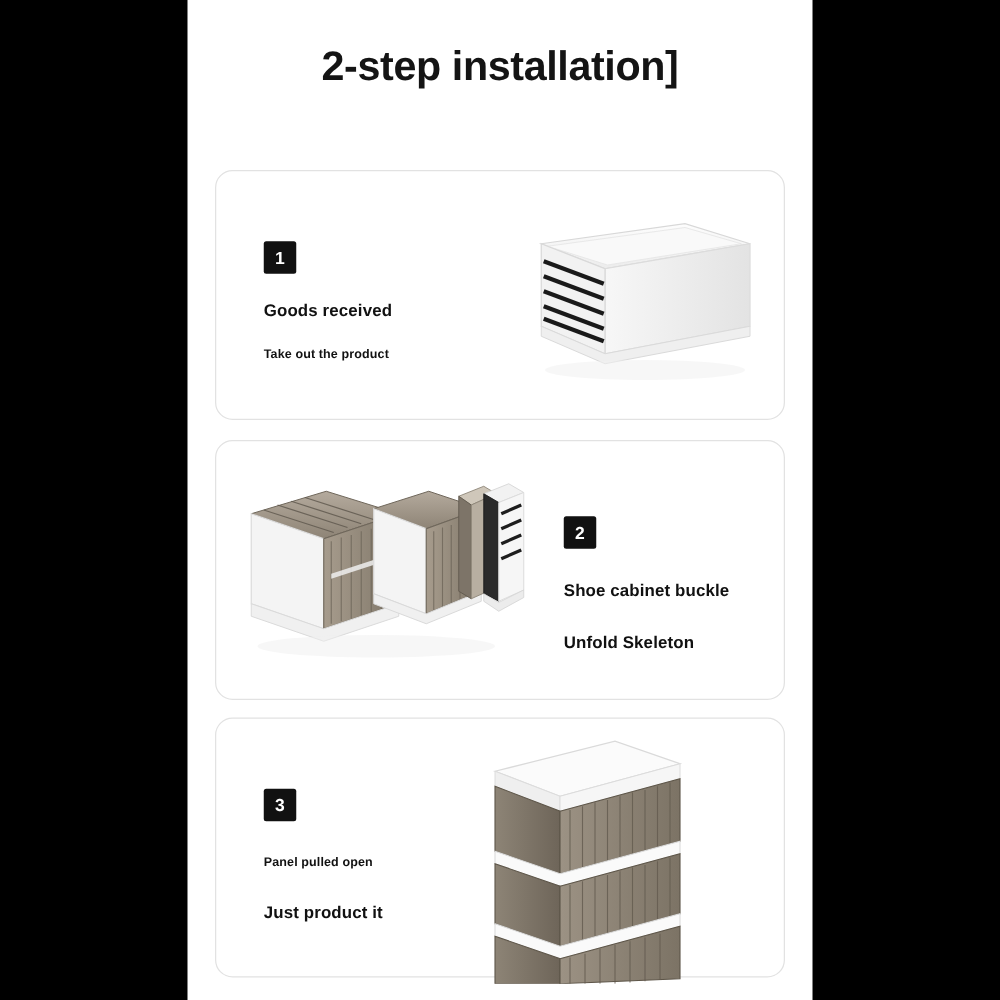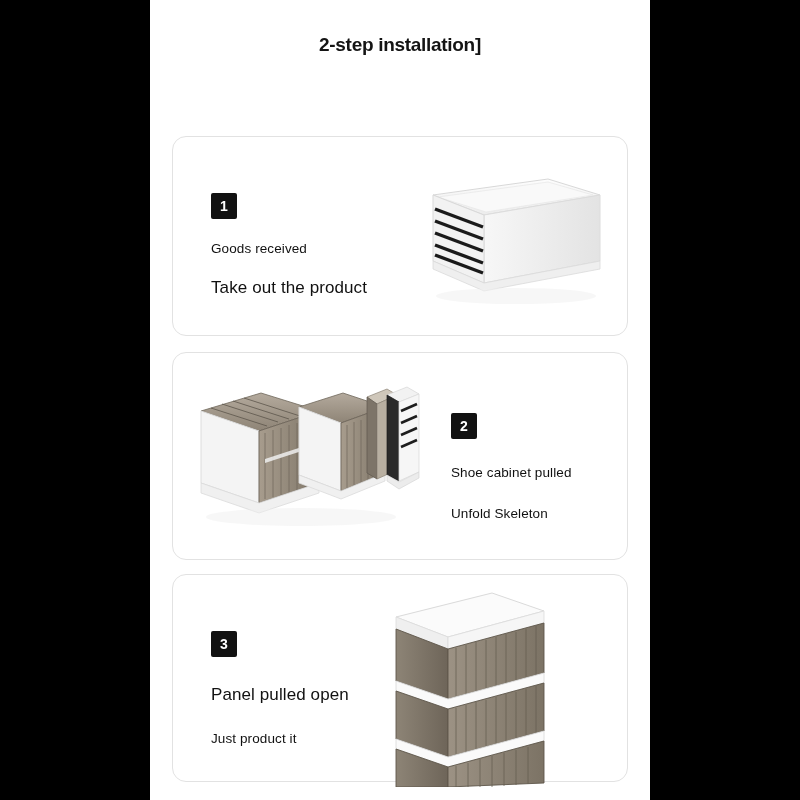--- a/index.html
+++ b/index.html
@@ -17,21 +17,21 @@
     position: absolute;
     left: 150px;
     top: 0;
     width: 500px;
     height: 800px;
     background: #ffffff;
     overflow: hidden;
   }
   .title {
     text-align: center;
-    font-size: 19px;
+    font-size: 33px;
     font-weight: bold;
     color: #141414;
     letter-spacing: -0.3px;
     margin-top: 34px;
     font-family: "Liberation Sans", sans-serif;
   }
   .subtitle {
     text-align: center;
     font-size: 10.5px;
     color: #9a9a9a;
@@ -59,26 +59,26 @@
     color: #ffffff;
     font-size: 14px;
     font-weight: bold;
     display: flex;
     align-items: center;
     justify-content: center;
     border-radius: 2px;
   }
   .step-text {
     font-size: 13.5px;
-    font-weight: normal;
+    font-weight: bold;
     color: #111111;
     letter-spacing: 0.1px;
   }
   .step-text.small {
-    font-size: 17px;
+    font-size: 10px;
   }
   .card-inner {
     position: relative;
     width: 100%;
     height: 100%;
   }
   .txtblock {
     position: absolute;
   }
   #c1text { left: 38px; top: 56px; }
@@ -143,21 +143,21 @@
           <ellipse cx="128" cy="131" rx="80" ry="8" fill="#f0f0f0" opacity="0.55"></ellipse>
         </svg>
       </div>
     </div>
   </div>
 
   <div class="card" id="card2">
     <div class="card-inner">
       <div class="txtblock" id="c2text">
         <div class="step-badge">2</div>
-        <div class="step-text l1">Shoe cabinet pulled</div>
+        <div class="step-text l1">Shoe cabinet buckle</div>
         <div class="step-text">Unfold Skeleton</div>
       </div>
       <div class="art" id="art2">
         <svg width="260" height="175" viewBox="0 0 260 175">
           <defs>
             <linearGradient id="brn" x1="0" y1="0" x2="0" y2="1">
               <stop offset="0%" stop-color="#b4aa9d"></stop>
               <stop offset="100%" stop-color="#8e8476"></stop>
             </linearGradient>
             <linearGradient id="brn2" x1="0" y1="0" x2="1" y2="0">

